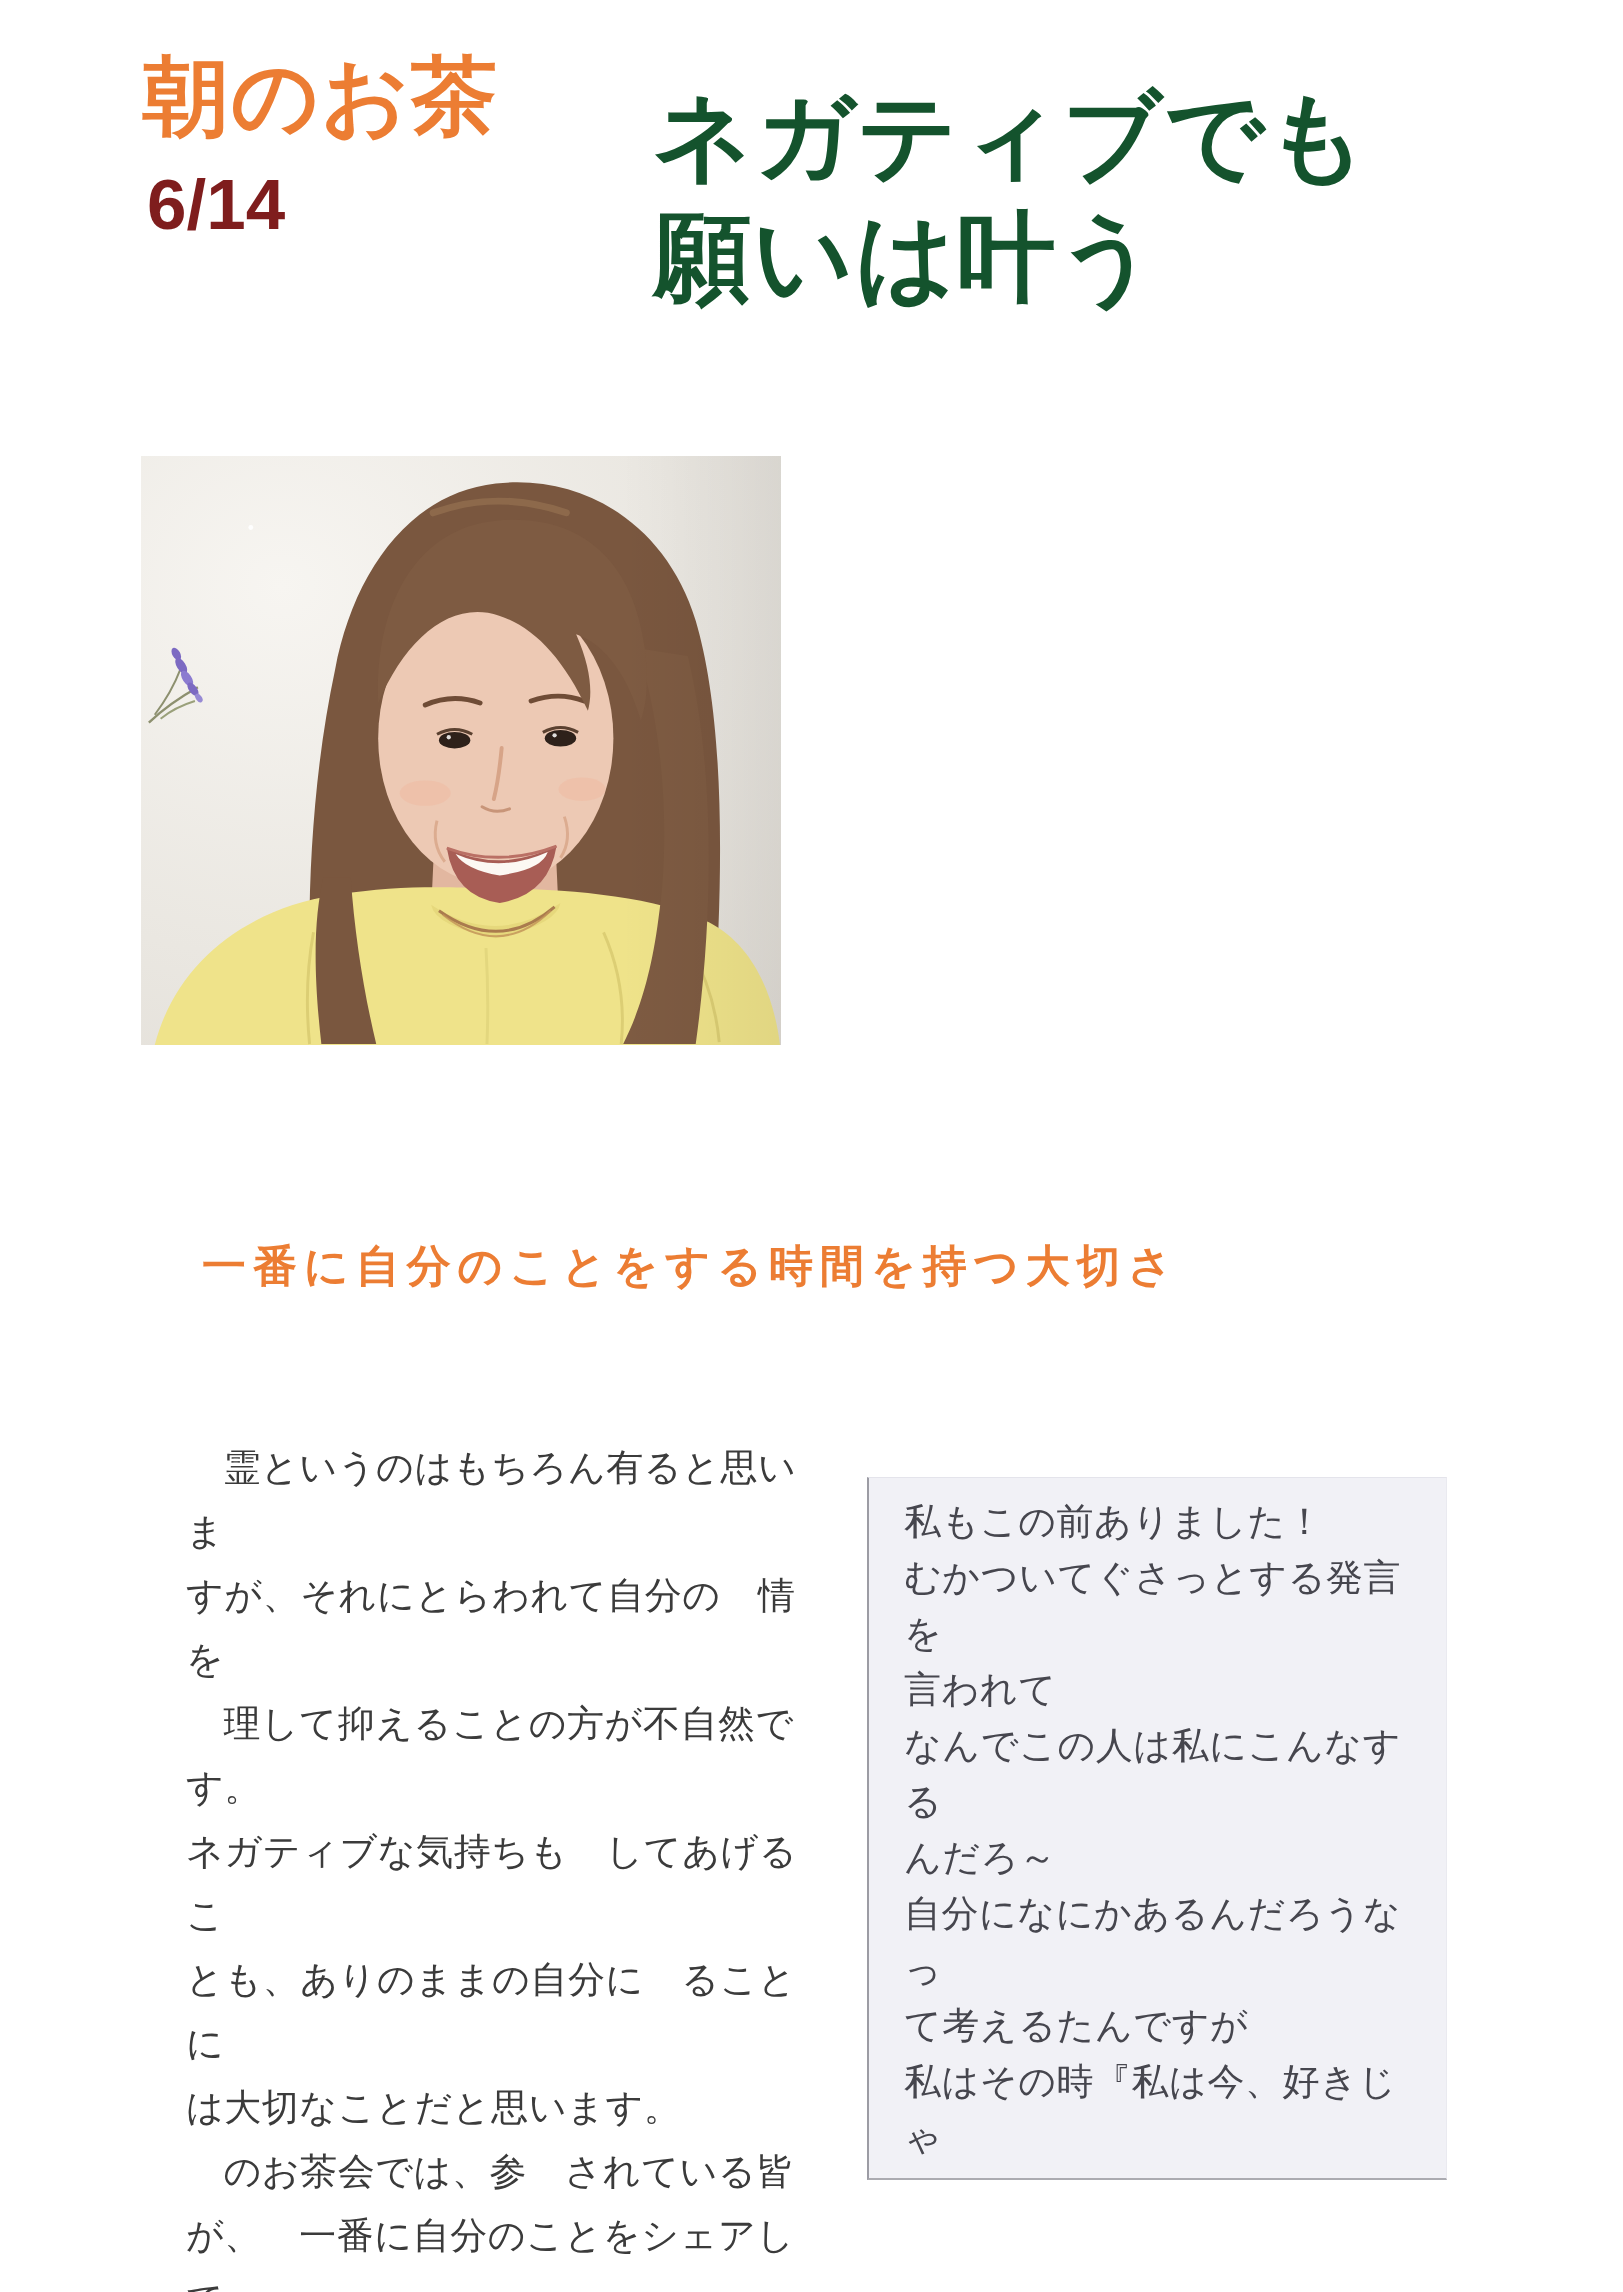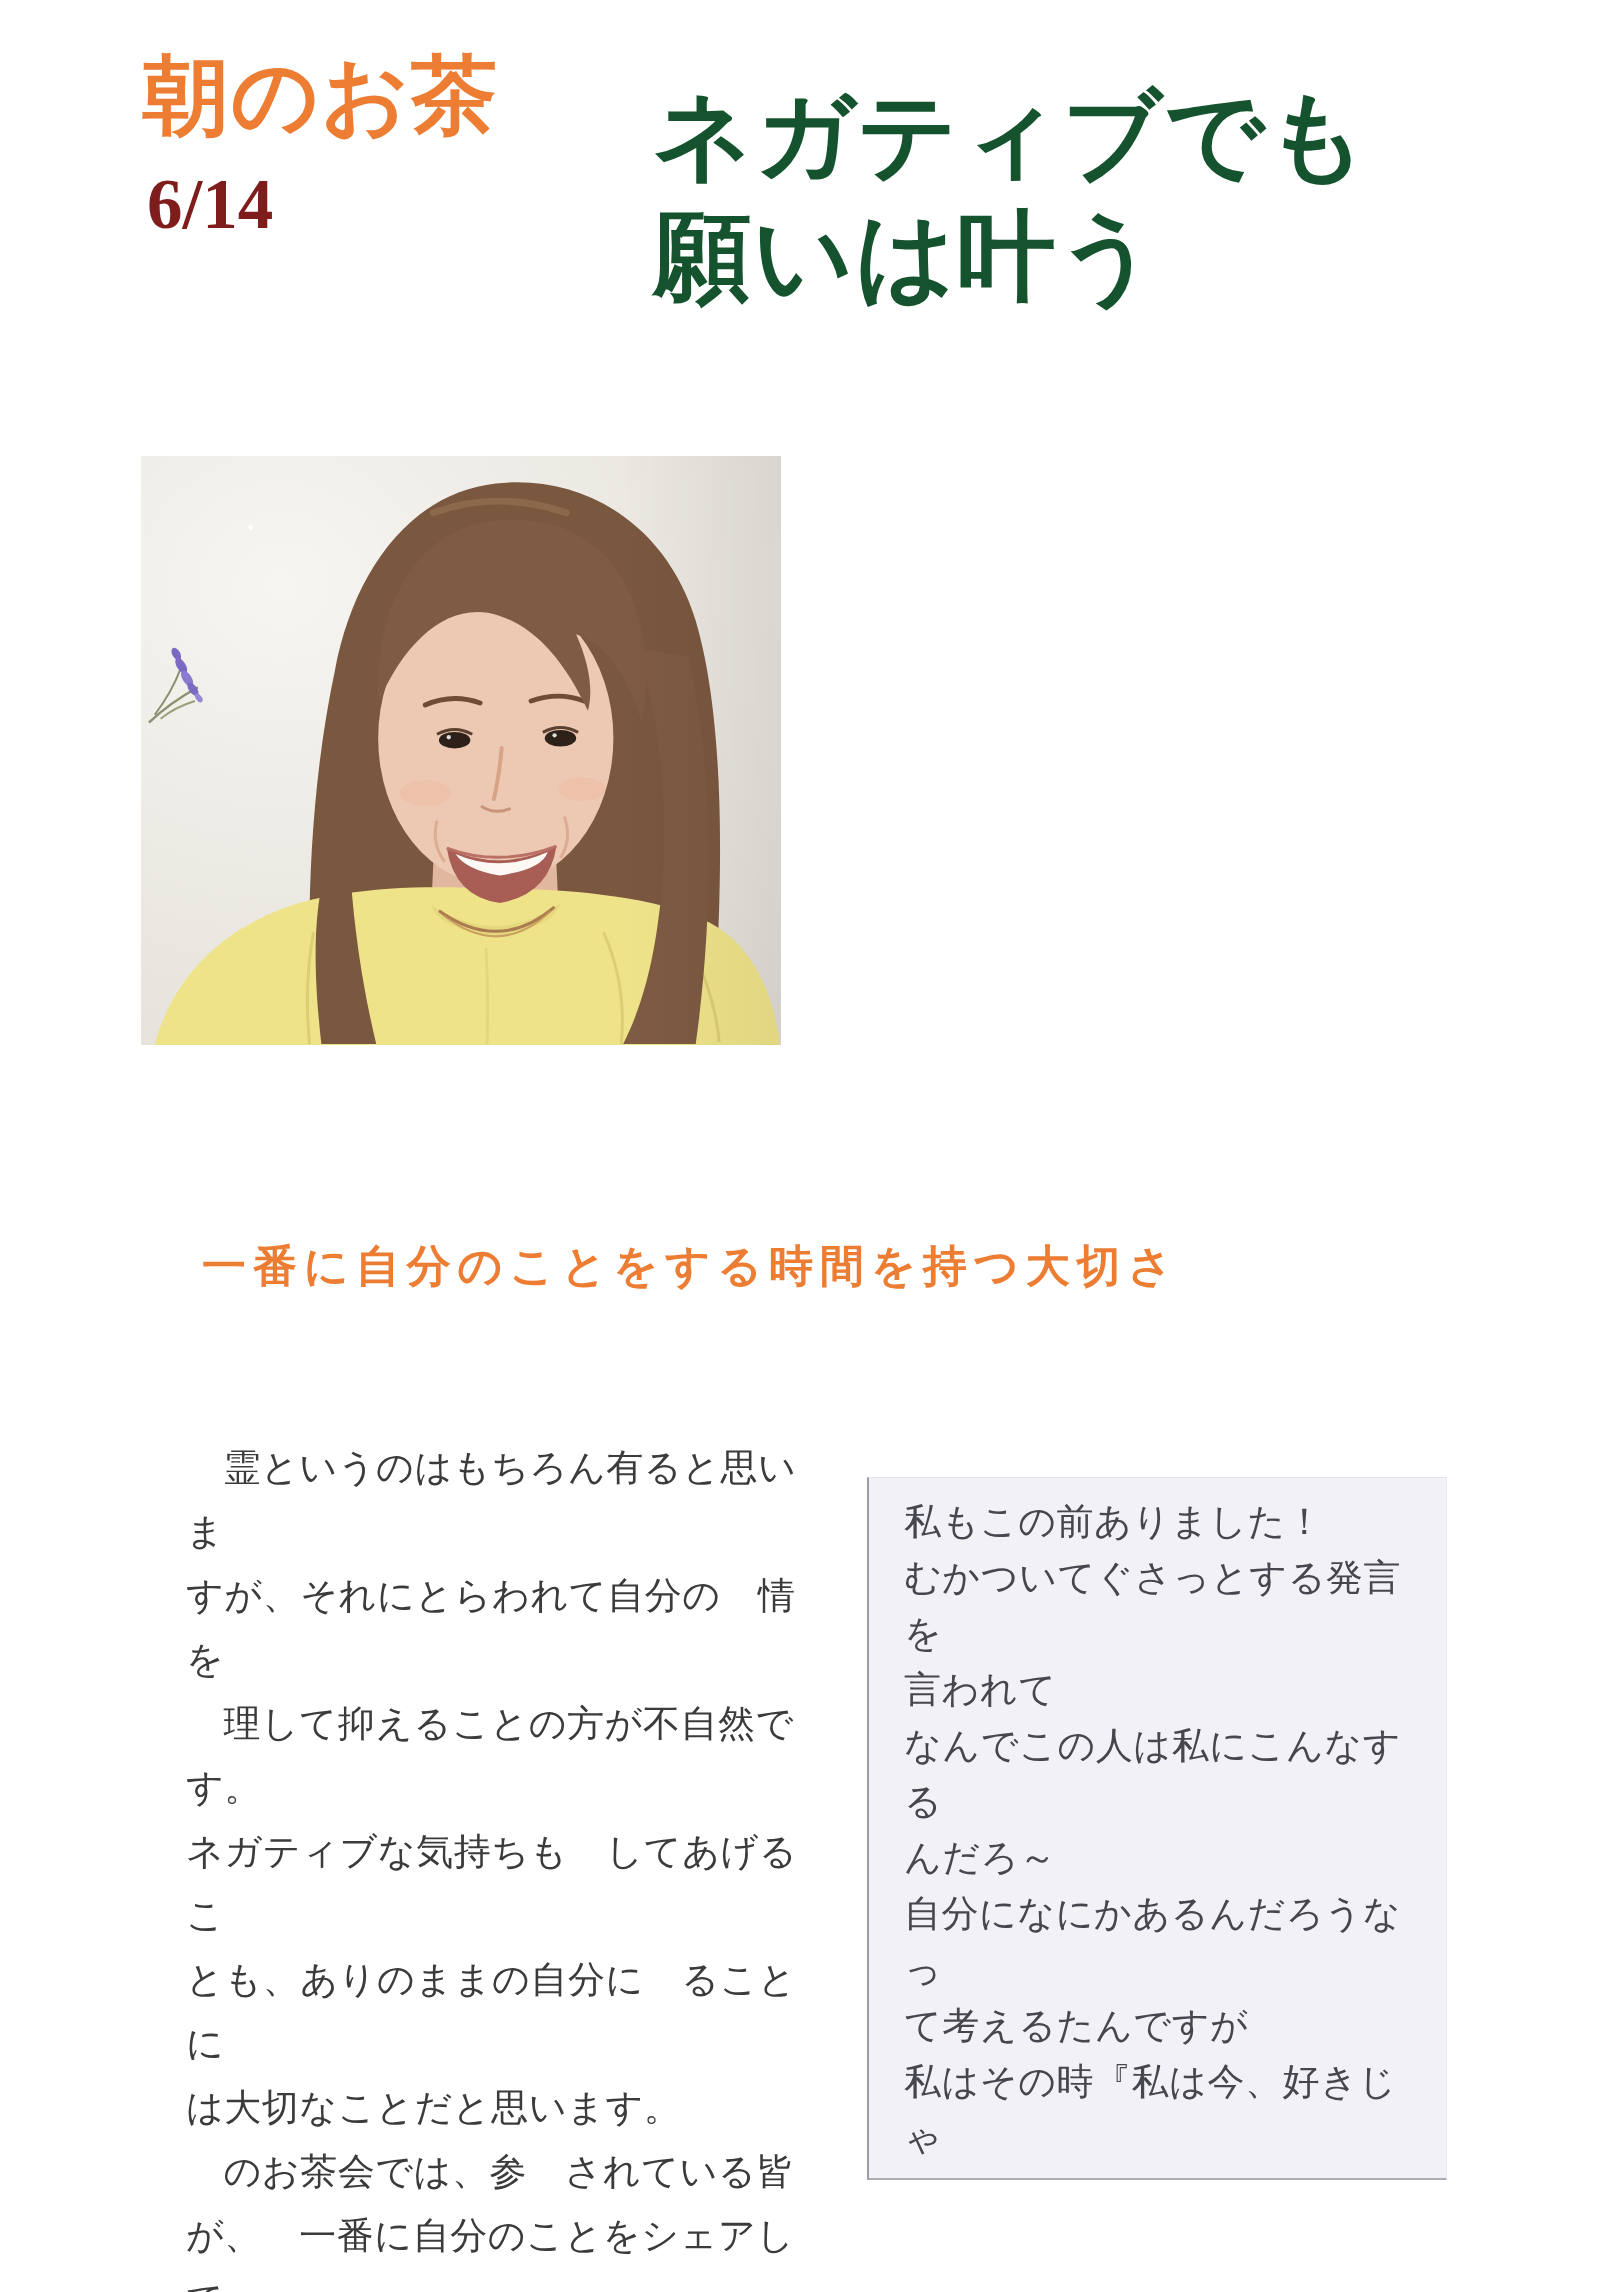--- a/index.html
+++ b/index.html
@@ -1,20 +1,20 @@
 <!DOCTYPE html>
 <html><head>
 <meta charset="utf-8">
 <style>
   html,body{margin:0;padding:0;background:#ffffff;}
   #page{
     position:relative;
     width:1623px;height:2293px;
     background:#ffffff;
-    font-family:Liberation Serif, serif;
+    font-family:Liberation Sans, sans-serif;
     overflow:hidden;
   }
   .brand{
     position:absolute;left:143px;top:53px;
     font-size:86px;font-weight:800;line-height:1.0;
     color:#EC7D33;letter-spacing:2px;white-space:pre;
   }
   .date{
     position:absolute;left:147px;top:169px;
     font-size:71px;font-weight:800;line-height:1.0;

